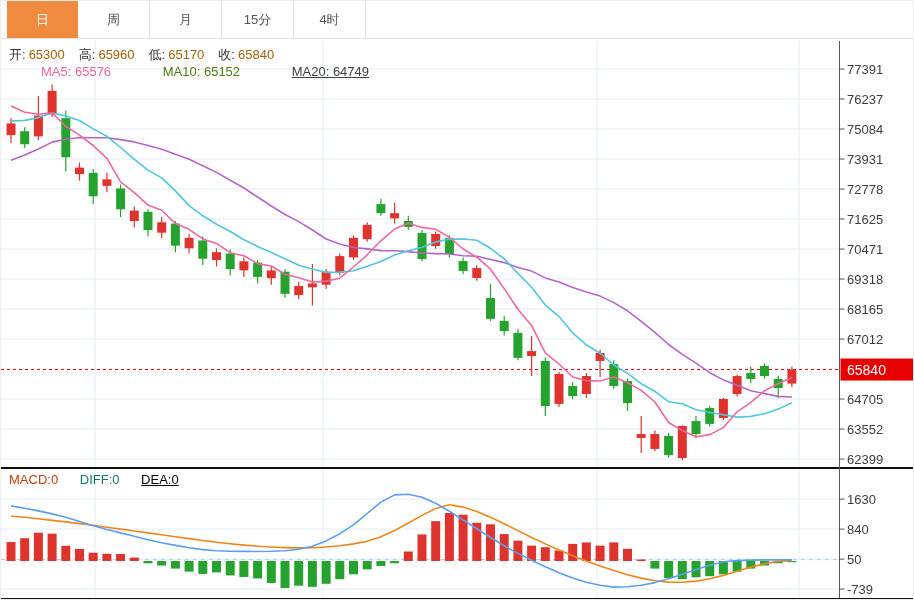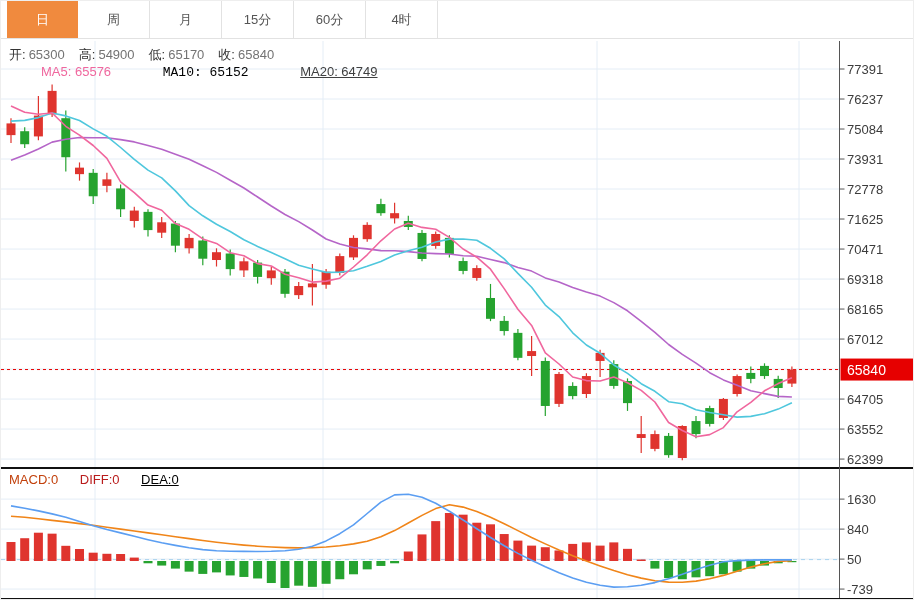--- a/index.html
+++ b/index.html
@@ -8,36 +8,35 @@
   .tabbar{position:absolute;top:0;left:0;width:914px;height:38px;background:#fff;
           border-bottom:1px solid #e2e2e2;display:flex;padding-left:6px;box-sizing:border-box;z-index:5;}
   .tab{width:71px;height:37px;line-height:37px;text-align:center;font-size:13px;color:#555;
        border-right:1px solid #e2e2e2;cursor:pointer;background:#fff;}
   .tab.active{background:#f08a3e;color:#fff;border-right:none;}
   #chart{position:absolute;top:38px;left:0;z-index:1;}
   .legend{position:absolute;left:8px;z-index:4;font-size:13px;white-space:nowrap;}
   .legend span{margin-right:3px;}
   .legend.ohlc{top:45px;}
   .legend.ohlc .lab{color:#333;}
-  .legend.ohlc .val{color:#737373;margin-right:14px;}
+  .legend.ohlc .val{color:#a16207;margin-right:14px;}
   .legend.ma{top:63px;}
   .legend.ma span{margin-right:16px;margin-left:32px;}
   .legend.macdrow{top:471px;}
   .legend.macdrow span{margin-right:18px;}
 </style>
 </head>
 <body>
 
 <div class="app">
   <div class="tabbar">
     <div class="tab active">日</div>
     <div class="tab">周</div>
     <div class="tab">月</div>
     <div class="tab">15分</div>
-    <div class="tab">60分</div>
     <div class="tab">4时</div>
   </div>
 
   <svg id="chart" width="914" height="562" viewBox="0 38 914 562">
       <g>
         <line x1="0" y1="68" x2="838" y2="68" stroke="#e4edf6" stroke-width="1"></line>
         <line x1="0" y1="98.02601908065915" x2="838" y2="98.02601908065915" stroke="#e4edf6" stroke-width="1"></line>
         <line x1="0" y1="128.02601908065915" x2="838" y2="128.02601908065915" stroke="#e4edf6" stroke-width="1"></line>
         <line x1="0" y1="158.02601908065915" x2="838" y2="158.02601908065915" stroke="#e4edf6" stroke-width="1"></line>
         <line x1="0" y1="188.02601908065915" x2="838" y2="188.02601908065915" stroke="#e4edf6" stroke-width="1"></line>
@@ -287,27 +286,27 @@
         <line x1="838.5" y1="588.0632911392405" x2="843.5" y2="588.0632911392405" stroke="#555555" stroke-width="1"></line>
         <text x="846" y="592.5632911392405" font-size="13" fill="#3c3c3c" font-family="&quot;Liberation Sans&quot;,sans-serif">-739</text>
       </g>
       <g>
         <rect x="839.5" y="357.54640069384214" width="74" height="22" fill="#e60000"></rect>
         <text x="846" y="373.54640069384214" font-size="14" fill="#fff" font-family="&quot;Liberation Sans&quot;,sans-serif">65840</text>
       </g>
     </svg>
 
   <div class="legend ohlc">
-    <span class="lab">开:</span><span class="val">65300</span><span class="lab">高:</span><span class="val">54900</span><span class="lab">低:</span><span class="val">65170</span><span class="lab">收:</span><span class="val">65840</span>
+    <span class="lab">开:</span><span class="val">65300</span><span class="lab">高:</span><span class="val">65960</span><span class="lab">低:</span><span class="val">65170</span><span class="lab">收:</span><span class="val">65840</span>
   </div>
 
   <div class="legend ma">
     <span id="ma5span" style="color: rgb(240, 103, 158);">MA5: 65576</span>
-    <span id="ma10span" style="color: #000000; font-family: Liberation Mono, monospace;">MA10: 65152</span>
+    <span id="ma10span" style="color: #4d7c0f;">MA10: 65152</span>
     <span id="ma20span" style="color: #404040; text-decoration: underline;">MA20: 64749</span>
   </div>
 
   <div class="legend macdrow">
     <span id="macdspan" style="color: #c2410c;">MACD:0</span>
-    <span id="diffspan" style="color: #b91c1c;">DIFF:0</span>
+    <span id="diffspan" style="color: #0f766e;">DIFF:0</span>
     <span id="deaspan" style="color: #000000; text-decoration: underline;">DEA:0</span>
   </div>
 </div>
 
 </body></html>

